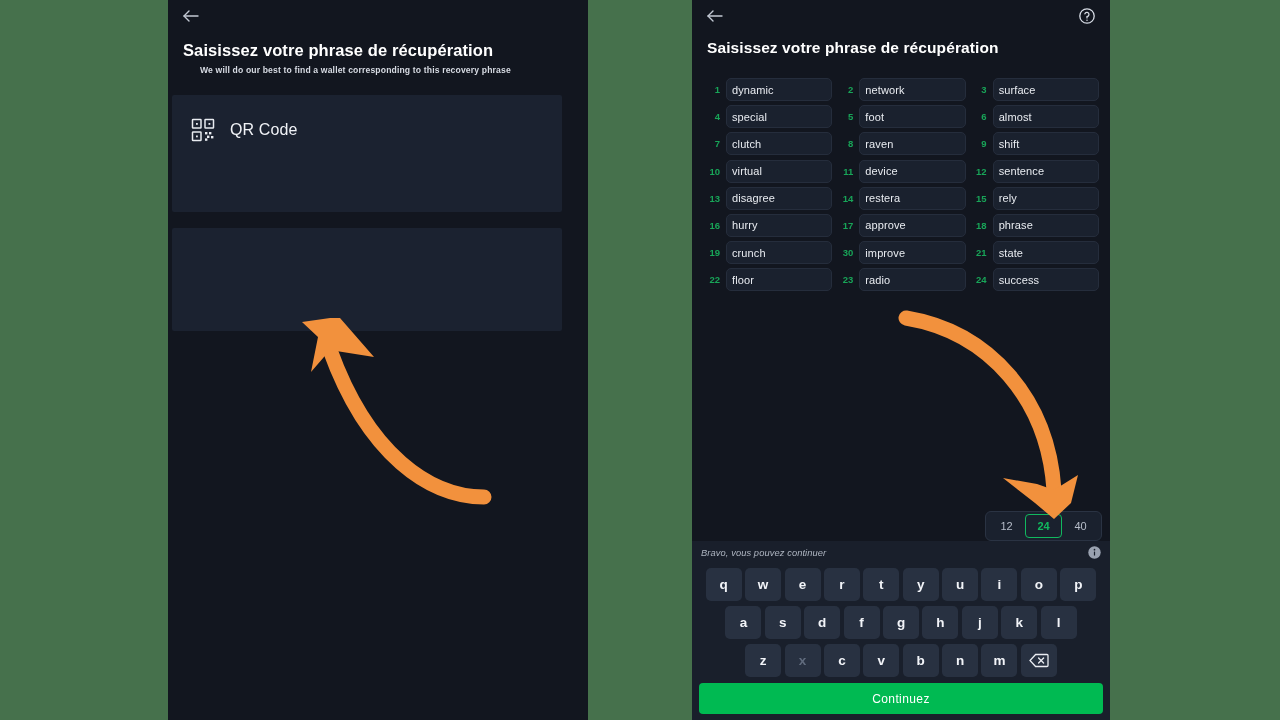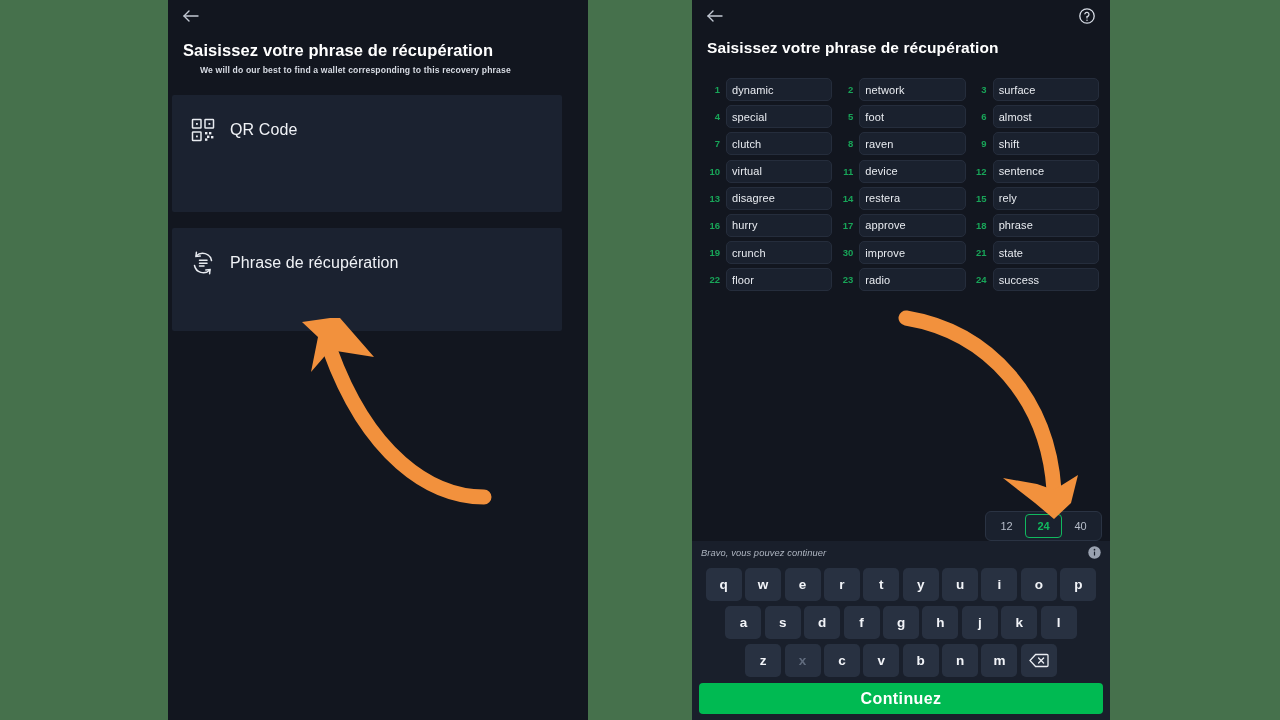--- a/index.html
+++ b/index.html
@@ -283,22 +283,22 @@
     position: absolute;
     left: 7px;
     right: 7px;
     top: 142px;
     height: 31px;
     background: #00ba52;
     border-radius: 4px;
     display: flex;
     align-items: center;
     justify-content: center;
-    font-size: 16px;
-    font-weight: bold;
+    font-size: 12px;
+    font-weight: normal;
     color: #ffffff;
     letter-spacing: .4px;
   }
 
   
   .annot {
     position: absolute;
     inset: 0;
     pointer-events: none;
   }
@@ -340,34 +340,20 @@
               <rect x="21" y="19" width="2.4" height="2.4"></rect>
               <rect x="15" y="21.4" width="2.4" height="2.4"></rect>
             </g>
           </svg>
         </span>
         <span class="card-title">QR Code</span>
       </div>
     </div>
 
     <div class="card card-phrase">
-      <div class="card-head">
-        <span class="card-icon">
-          <svg viewBox="0 0 26 26" fill="none" stroke="currentColor" stroke-width="1.5" stroke-linecap="round">
-            <path d="M21.5 10.5 A9 9 0 0 0 6.2 6.0"></path>
-            <path d="M4.5 15.5 A9 9 0 0 0 19.8 20.0"></path>
-            <path d="M6.4 2.2 L6.0 6.4 L10.2 6.1"></path>
-            <path d="M19.6 23.8 L20.0 19.6 L15.8 19.9"></path>
-            <path d="M9.5 10.3 H17"></path>
-            <path d="M9.5 13.2 H17"></path>
-            <path d="M9.5 16.1 H14"></path>
-          </svg>
-        </span>
-        <span class="card-title">Phrase de récupération</span>
-      </div>
     </div>
   </div>
 
   <div class="panel panel-right">
 
     <div class="topbar">
       <span class="back-icon">
         <svg viewBox="0 0 18 16" fill="none" stroke="currentColor" stroke-width="1.4" stroke-linecap="round" stroke-linejoin="round">
           <path d="M16 8 H2"></path>
             <path d="M7 3 L2 8 L7 13"></path>

